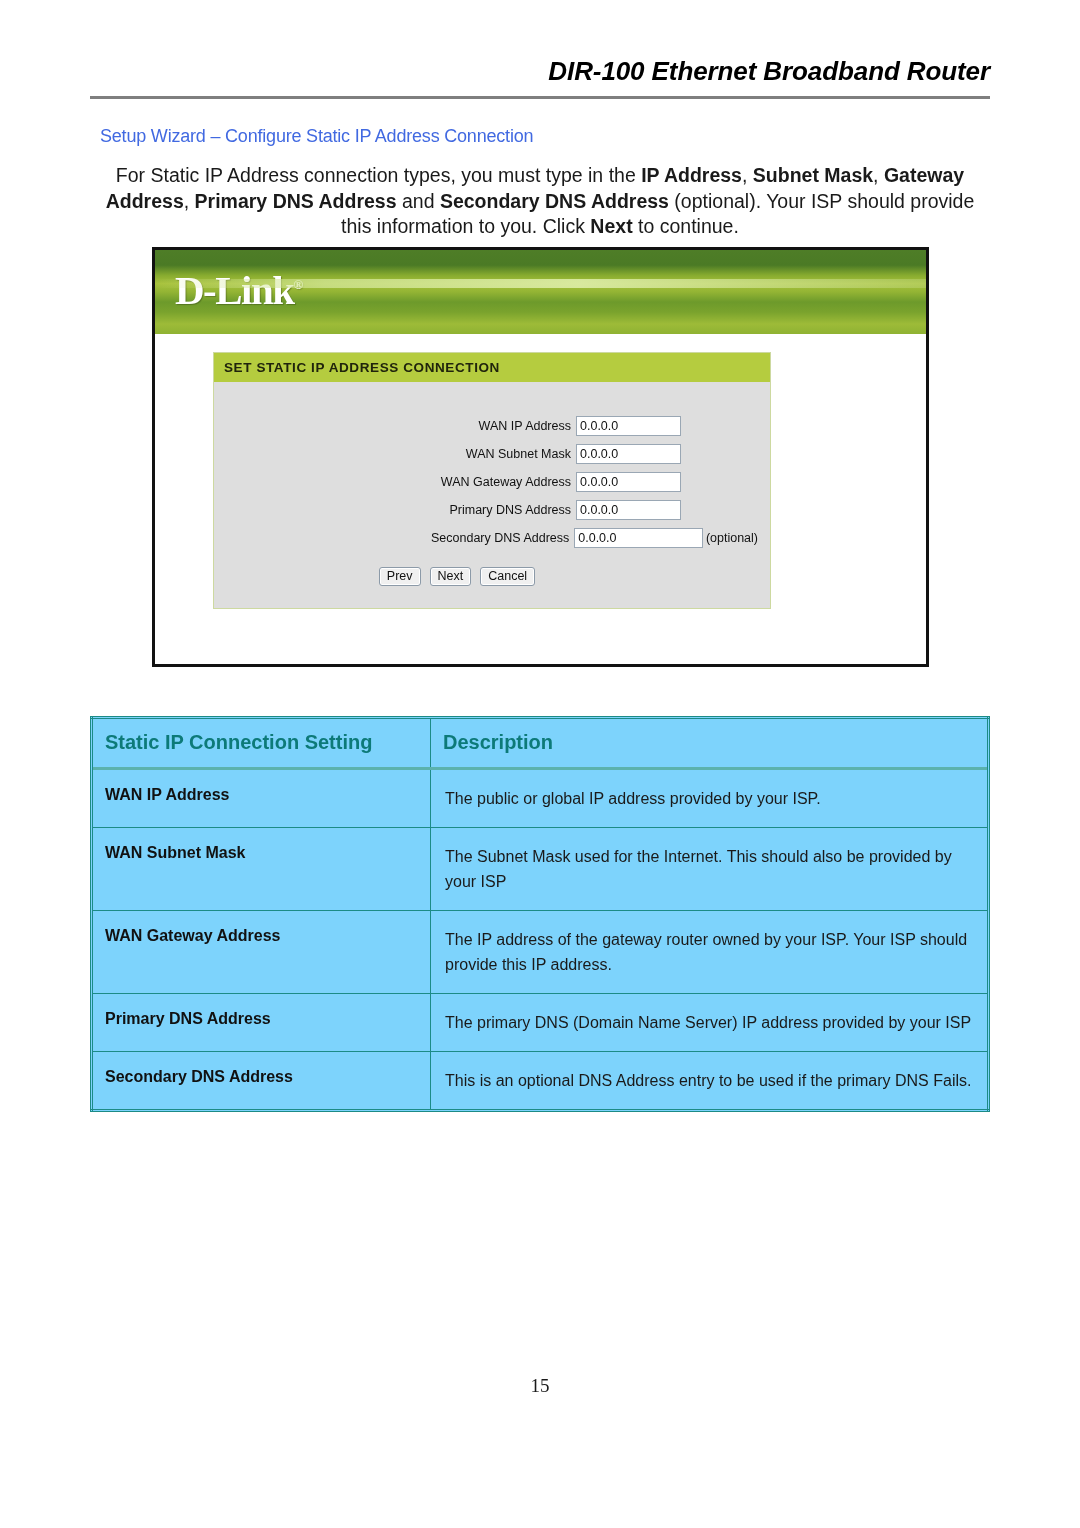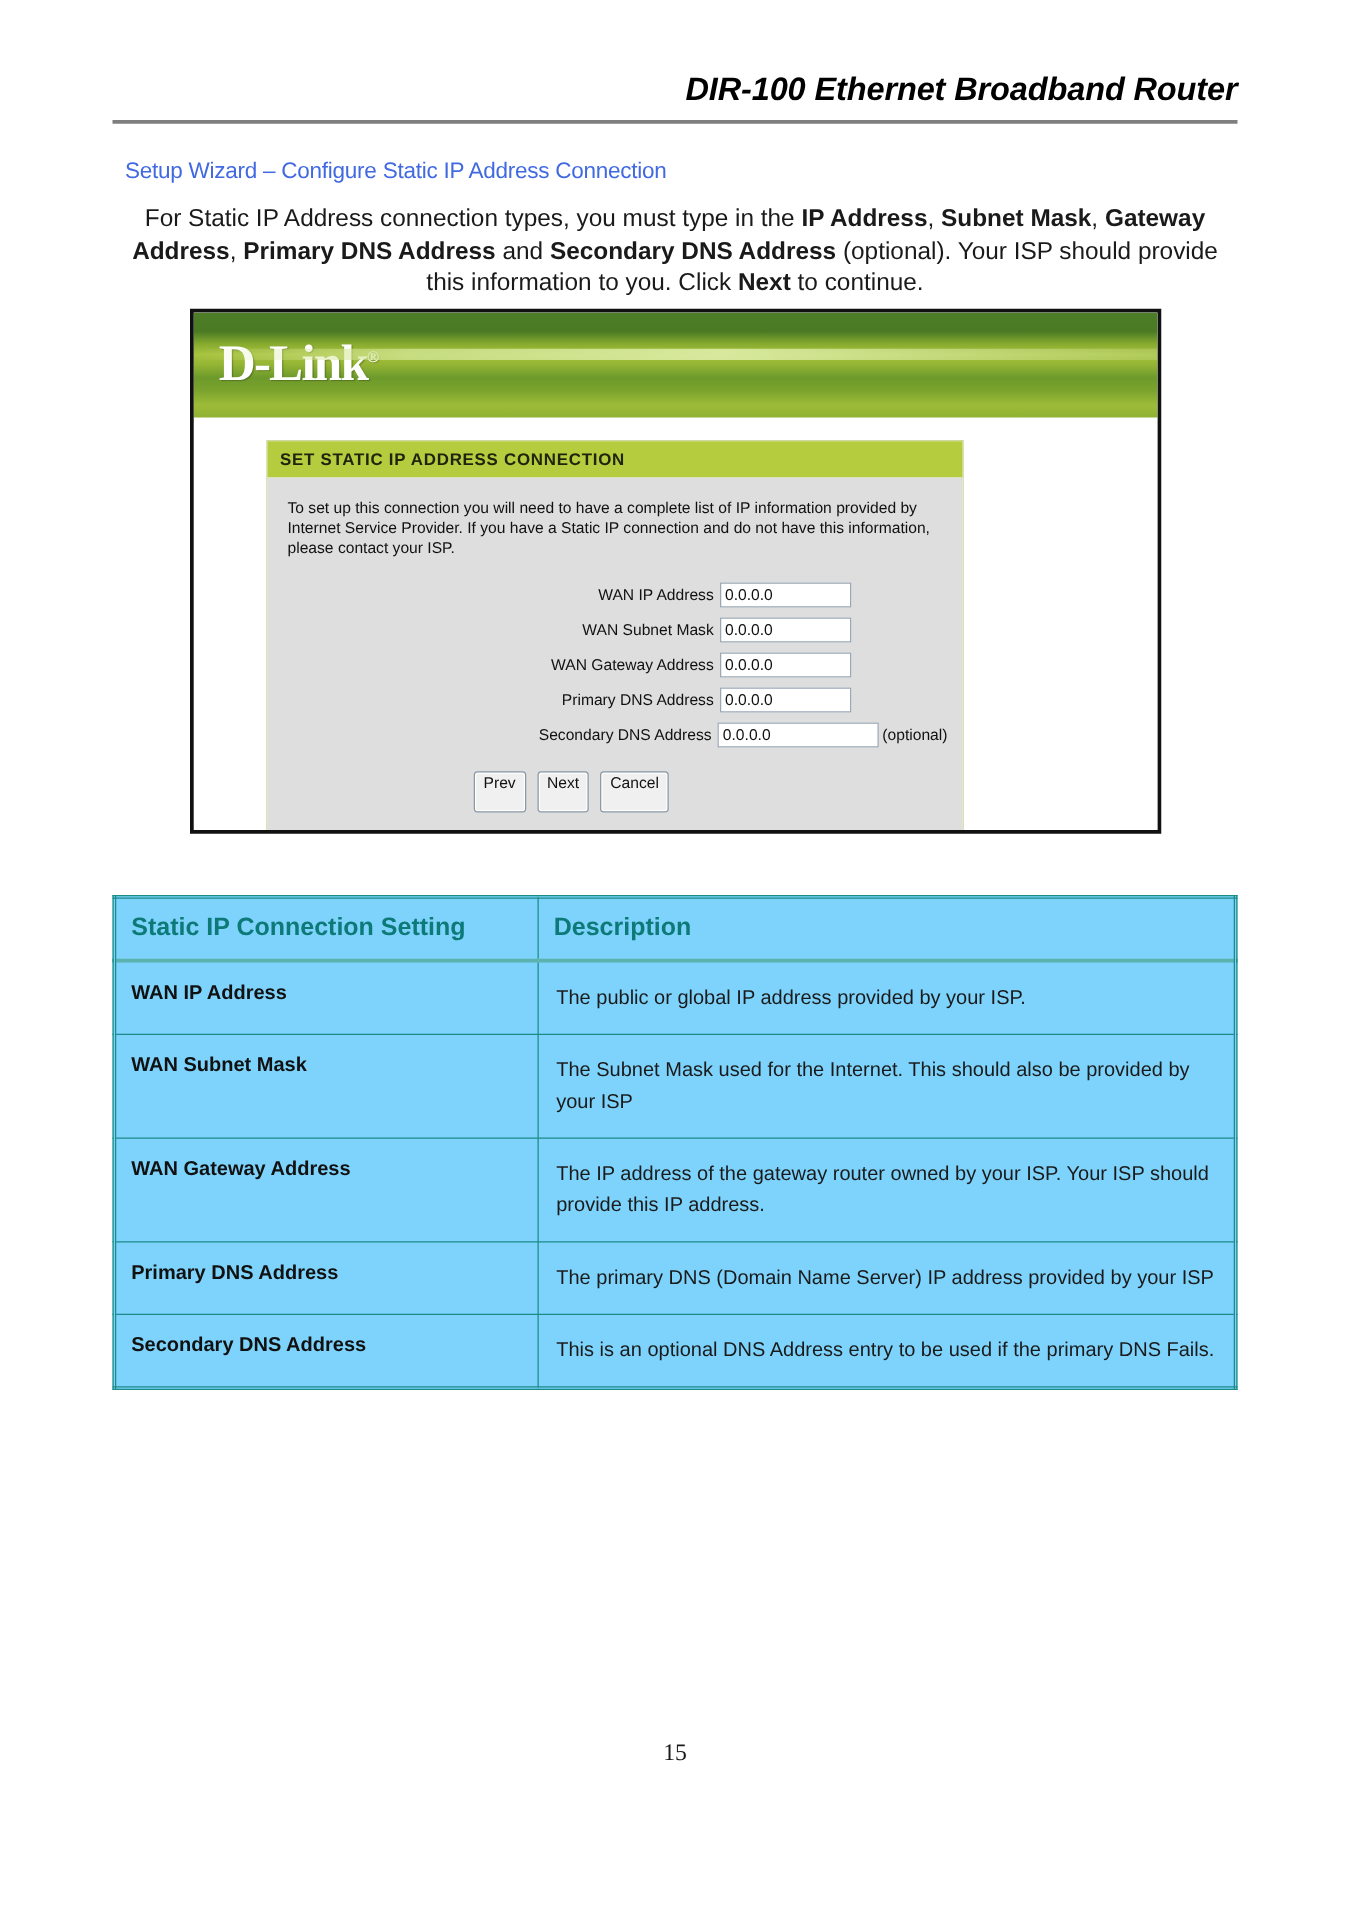--- a/index.html
+++ b/index.html
@@ -189,21 +189,21 @@
     margin-top: 19px;
     padding-right: 70px;
   }
   .btn {
     font-family: "Liberation Sans", sans-serif;
     font-size: 12.5px;
     color: #111111;
     background: #f0f0f0;
     border: 1px solid #8c9aa8;
     border-radius: 3px;
-    padding: 1px 7px 16px 7px;
+    padding: 1px 7px 2px 7px;
     box-shadow: inset 0 0 0 1px #ffffff;
   }
 
   
   .desc-table {
     position: absolute;
     left: 90px;
     top: 716px;
     width: 900px;
     border-collapse: collapse;
@@ -242,21 +242,20 @@
   
   .page-number {
     position: absolute;
     left: 0;
     top: 1375px;
     width: 1080px;
     text-align: center;
     font-family: "Liberation Serif", serif;
     font-size: 19px;
     color: #1a1a1a;
-    margin-top: 17px;
   }
 </style>
 </head>
 <body>
 
 <div class="page-header">
   <div class="title">DIR-100 Ethernet Broadband Router</div>
 </div>
 <div class="header-rule" style="position:absolute; left:90px; top:96px;"></div>
 
@@ -269,21 +268,20 @@
   <div class="dlink-banner">
     <div class="dlink-logo">
       <span>D-Link</span><span class="reg">®</span>
     </div>
   </div>
 
   <div class="shot-body">
     <div class="panel">
       <div class="panel-title">SET STATIC IP ADDRESS CONNECTION</div>
       <div class="panel-body">
-        <div class="panel-desc">To set up this connection you will need to have a complete list of IP information provided by Internet Service Provider. If you have a Static IP connection and do not have this information, please contact your ISP.</div>
 
         <div class="form-rows">
 
           <div class="form-row">
             <div class="field-label">WAN IP Address</div>
             <div class="field-input">0.0.0.0</div>
             <div class="field-note"></div>
           </div>
 
           <div class="form-row">

